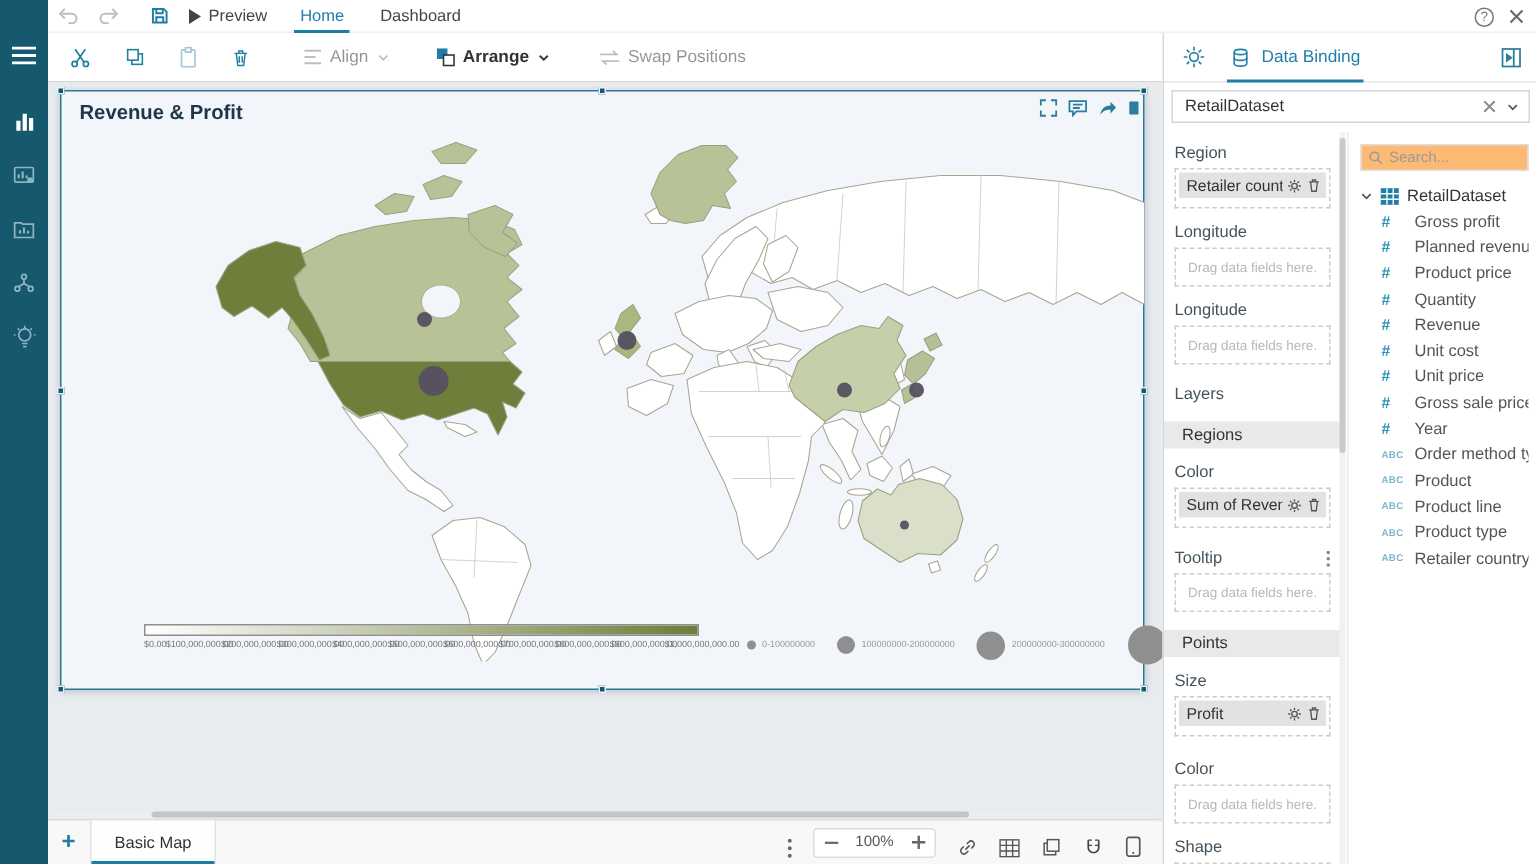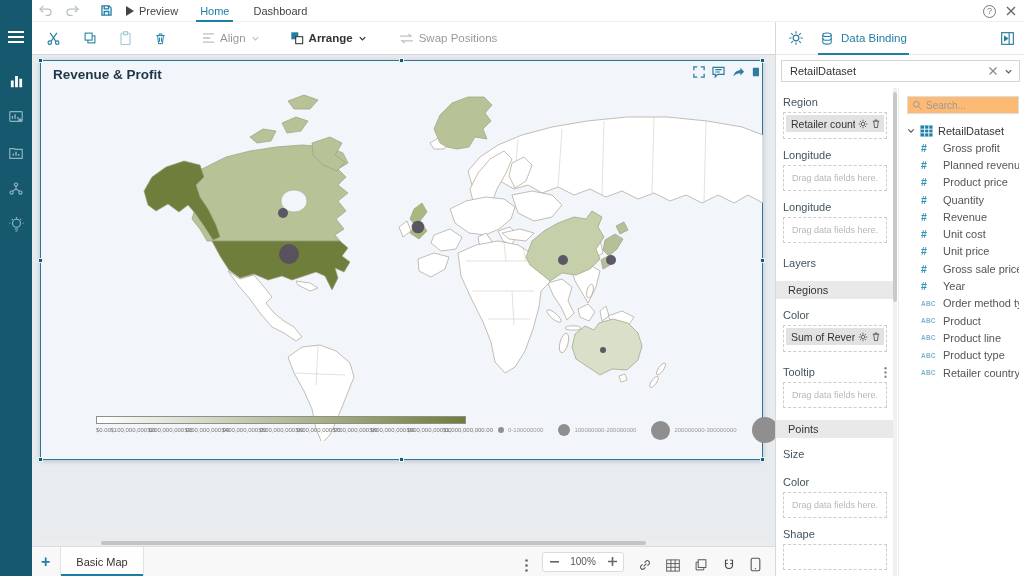--- a/index.html
+++ b/index.html
@@ -489,20 +489,36 @@
               </svg>
             </span>
         </div>
         <div class="dropzone">
             <span>Drag data fields here.</span>
           </div>
 
         <div class="sect">Points</div>
 
         <div class="b-label">Size</div>
+        <div class="chipzone">
+          <div class="chip">
+            <span class="cname">Profit</span>
+            <span class="ico">
+                <svg width="10" height="10" viewBox="0 0 20 20" fill="none" stroke="currentColor" stroke-width="1.8">
+                  <circle cx="10" cy="10" r="3.6"></circle>
+                  <path d="M10 1.5v3M10 15.5v3M1.5 10h3M15.5 10h3M4 4l2.1 2.1M13.9 13.9L16 16M16 4l-2.1 2.1M6.1 13.9L4 16"></path>
+                </svg>
+              </span>
+            <span class="ico">
+                <svg width="10" height="11" viewBox="0 0 20 20" fill="none" stroke="currentColor" stroke-width="1.8">
+                  <path d="M3.5 5.5h13M8 5V3h4v2M5.5 5.5L7 18h6l1.5-12.5"></path>
+                </svg>
+              </span>
+          </div>
+        </div>
 
         <div class="b-label" style="margin-top:16px">Color</div>
         <div class="dropzone">
             <span>Drag data fields here.</span>
           </div>
 
         <div class="b-label">Shape</div>
         <div class="dropzone"></div>
       </div>
 

